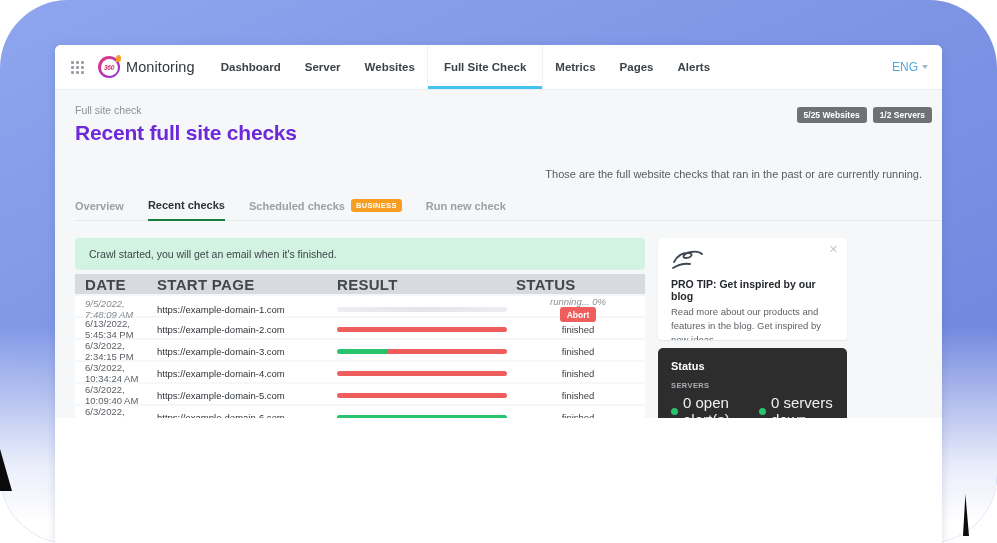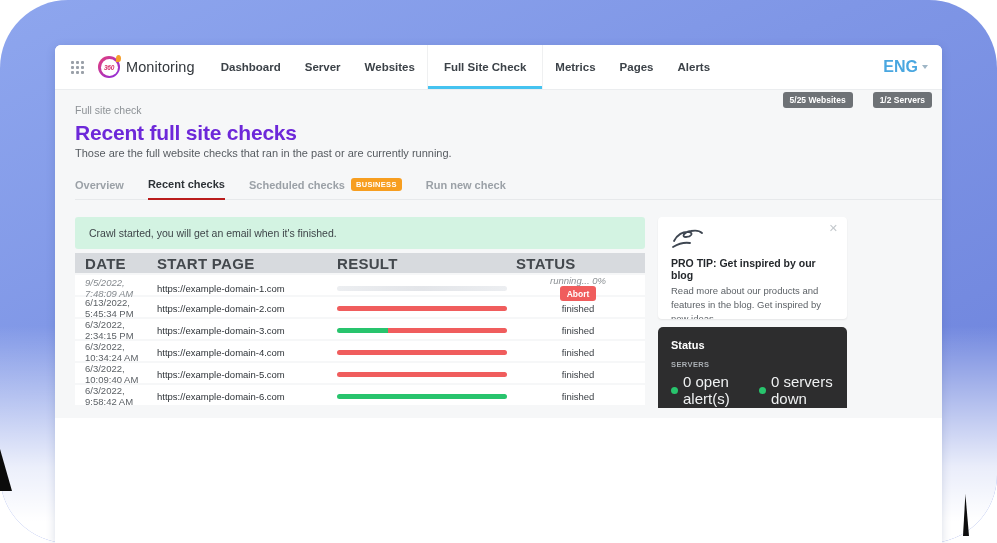--- a/index.html
+++ b/index.html
@@ -36,38 +36,38 @@
                  font-style:italic; color:#d6336c; letter-spacing:-.3px; }
   .logo-flame { position:absolute; top:-1px; right:-1px; width:5px; height:7px;
                 background:#f59e2b; border-radius:50% 50% 50% 0; }
   .logo-text { font-size:14.5px; color:#33383d; letter-spacing:.1px; }
   .nav-items { display:flex; margin-left:14px; }
   .nav-item { display:flex; align-items:center; padding:0 12px; font-size:11.5px;
               font-weight:600; color:#3c4248; cursor:pointer; }
   .nav-item.active { border-left:1px solid #eff0f1; border-right:1px solid #eff0f1;
               padding:0 16px; box-shadow:inset 0 -3px 0 #45c3f0; }
   .lang { margin-left:auto; align-self:center; display:flex; align-items:center; gap:4px;
-          color:#4aa7e0; font-size:16px; font-weight:700; cursor:pointer; }
+          color:#4aa7e0; font-size:12px; font-weight:400; cursor:pointer; }
   .chev { width:0; height:0; border-left:3.5px solid transparent; border-right:3.5px solid transparent;
           border-top:4px solid #9fb6c6; }
 
   
   .content { position:relative; height:328px; background:#f6f7f8; padding:14px 20px 0; overflow:hidden; }
-  .hbadges { position:absolute; top:2px; right:10px; display:flex; gap:20px; }
+  .hbadges { position:absolute; top:17px; right:10px; display:flex; gap:6px; }
   .hbadge { background:#6e7276; color:#fff; font-size:8.5px; font-weight:700;
             padding:3px 7px; border-radius:3px; }
   .breadcrumb { font-size:10.5px; color:#8d9296; }
   .page-title { margin-top:5px; font-size:21px; font-weight:700; color:#6d28d9; letter-spacing:-.2px; }
-  .page-desc { margin-top:2px; font-size:11px; color:#565b60; }
+  .page-desc { margin-top:23px; font-size:11px; color:#565b60;text-align:right; }
 
   .tabs-row { display:flex; gap:24px; align-items:flex-end; margin:19px -20px 0 0;
               border-bottom:1px solid #e7e9eb; }
   .tab { padding-bottom:8px; font-size:11px; font-weight:600; color:#9ba1a7;
          display:flex; align-items:center; gap:6px; cursor:pointer; }
-  .tab.active { color:#2d3237; border-bottom:2px solid #b91c1c; margin-bottom:-1px; }
+  .tab.active { color:#2d3237; border-bottom:2px solid #15803d; margin-bottom:-1px; }
   .tab-badge { background:#f79e20; color:#fff; font-size:7.5px; font-weight:700;
                padding:2px 5px; border-radius:3px; letter-spacing:.3px; }
 
   .main { margin-top:17px; display:grid; grid-template-columns:570px 189px; gap:13px; align-items:start; }
 
   .banner { background:#d3f3e2; border-radius:3px; padding:10px 14px; font-size:10.5px;
             color:#3e4549; margin-bottom:4px; }
 
   .thead, .trow { display:grid; grid-template-columns:72px 180px 179px auto;
                   align-items:center; padding-left:10px; height:20px; }

